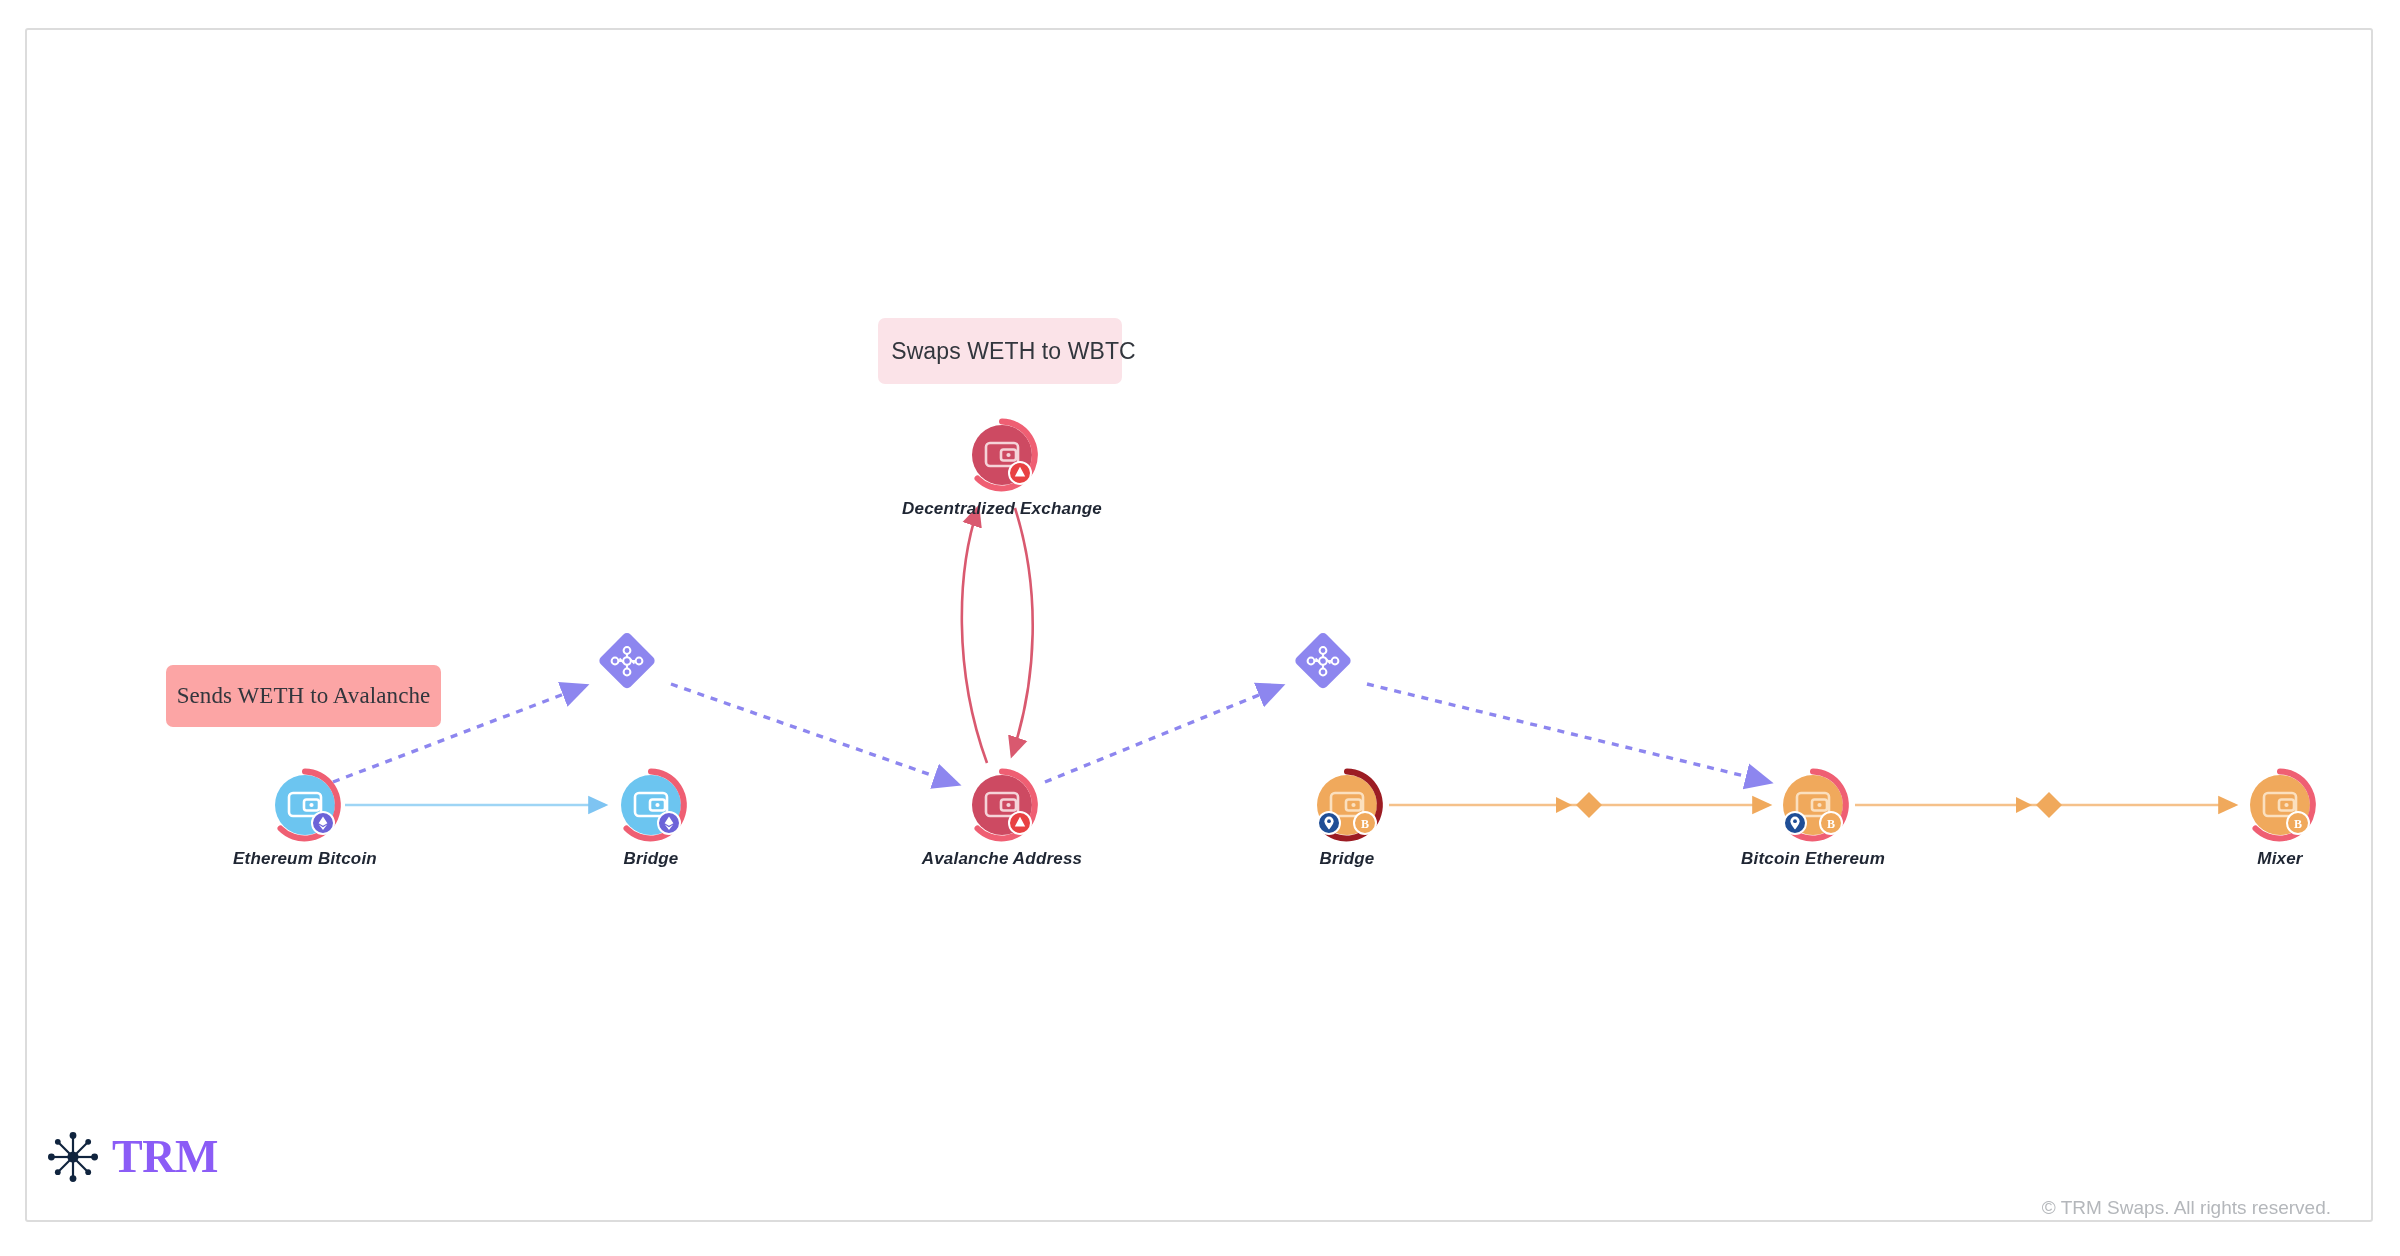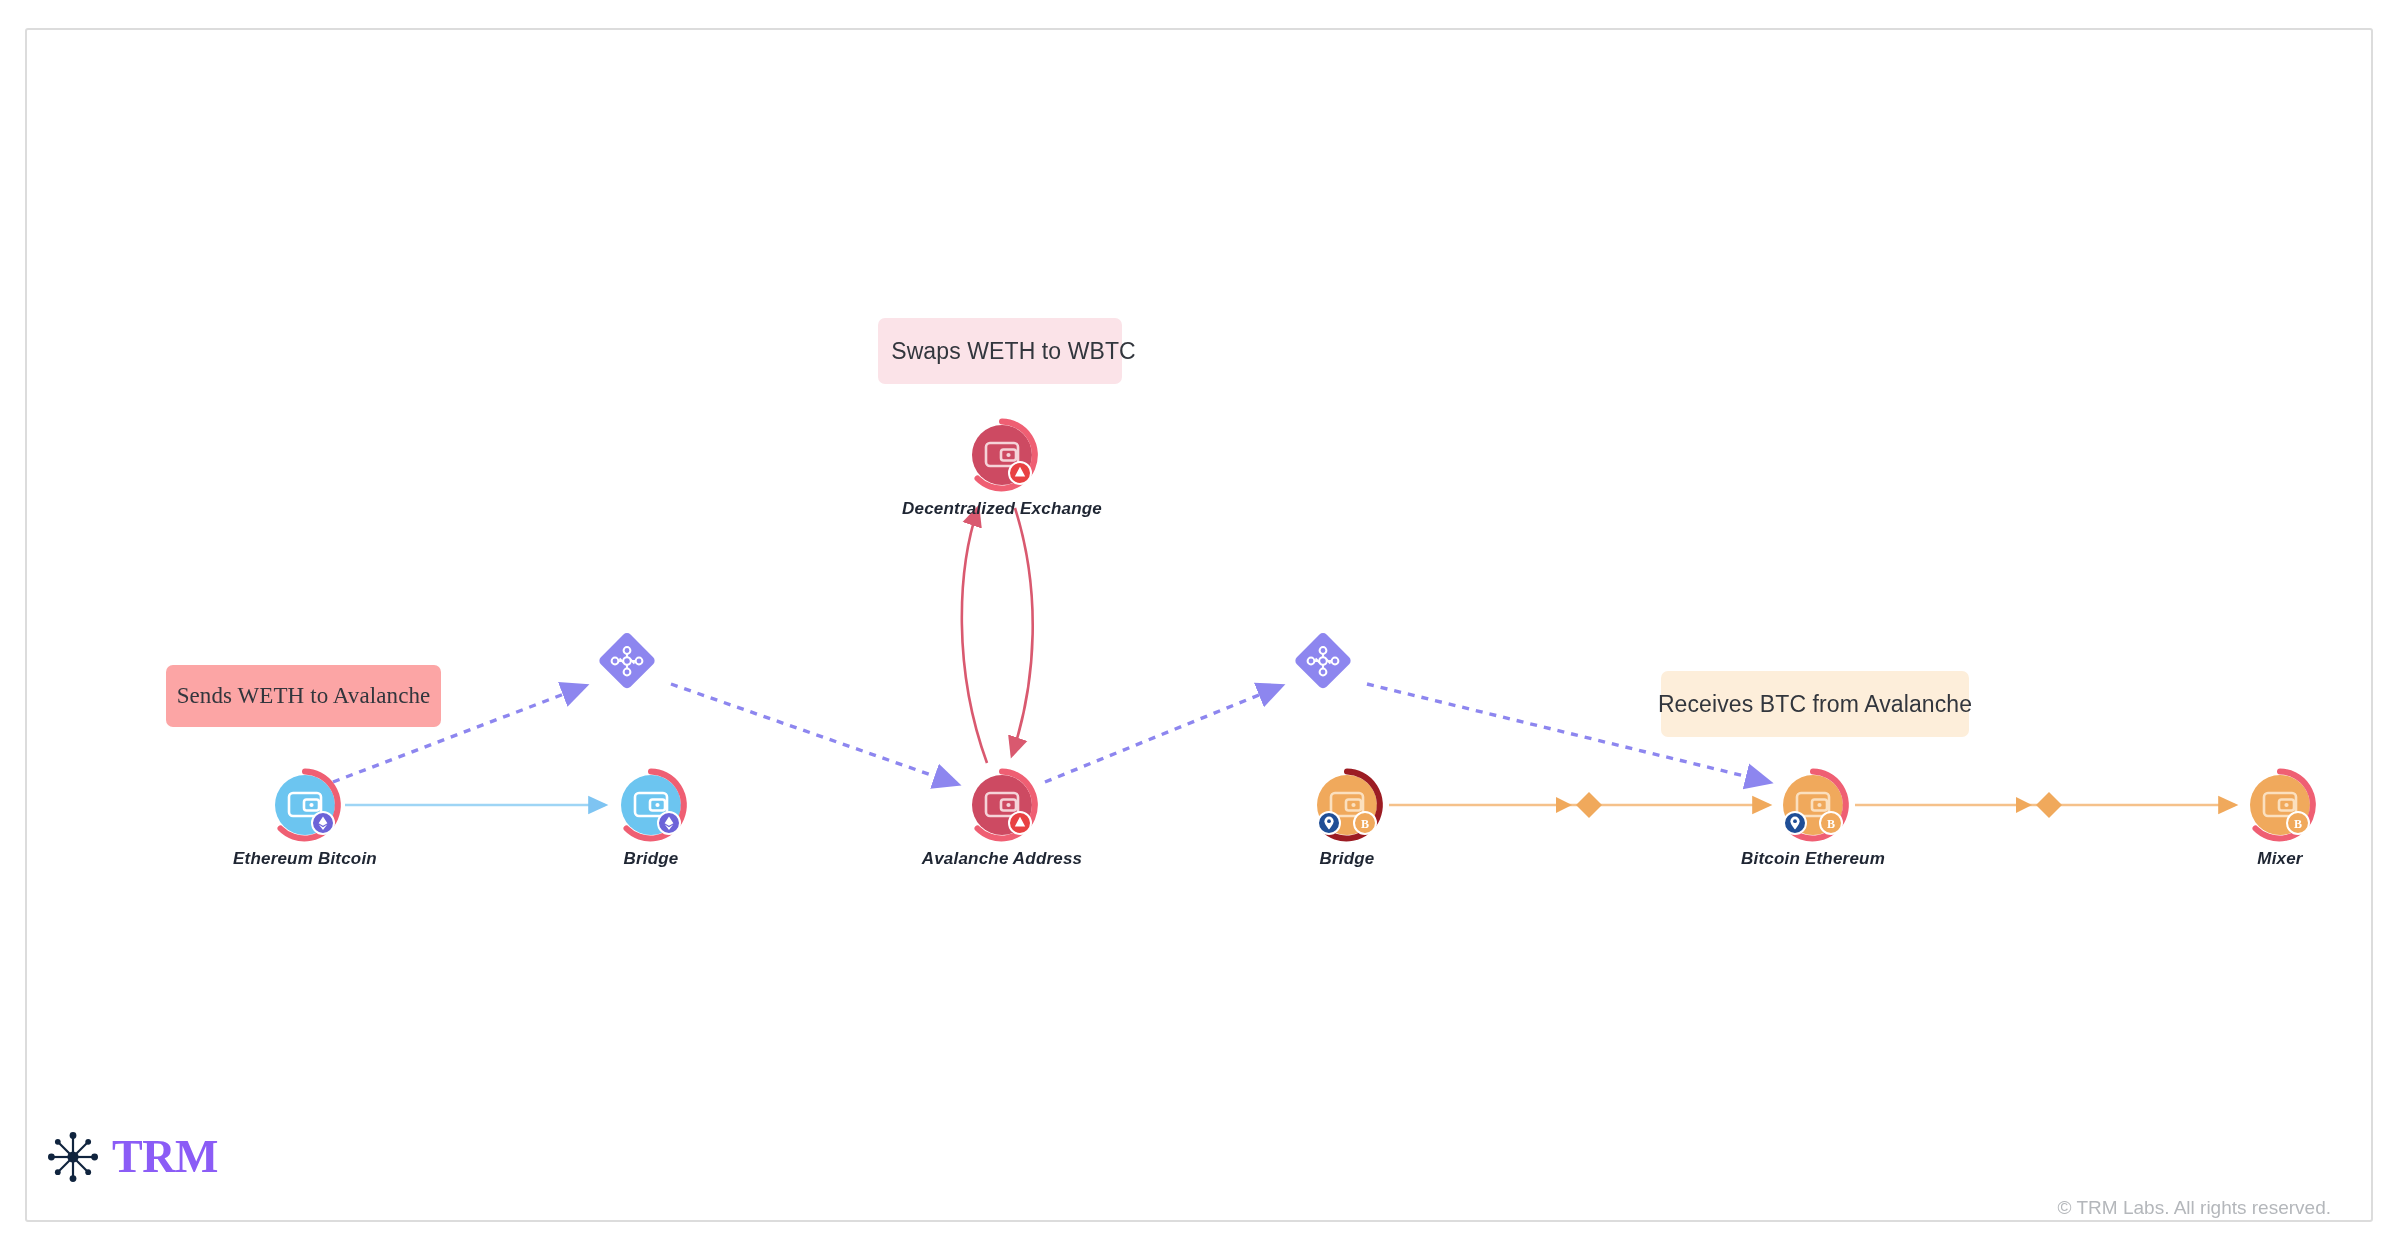--- a/index.html
+++ b/index.html
@@ -156,23 +156,20 @@
     <div id="graph-layer">
 
       <div class="anno" style="left:139px; top:635px; width:275px; height:62px; background:#fca5a5;font-family:Liberation Serif, serif;">
         <span>Sends WETH to Avalanche</span>
       </div>
 
       <div class="anno" style="left:851px; top:288px; width:244px; height:66px; background:#fbe3e8;padding-left:27px;">
         <span>Swaps WETH to WBTC</span>
       </div>
 
-      <div class="anno" style="left:1634px; top:641px; width:308px; height:66px; background:#fdeeda;">
-        <span>Receives BTC from Avalanche</span>
-      </div>
 
       <div class="node" style="left:278px; top:775px;">
         <svg class="node-circle" viewBox="0 0 78 78" xmlns="http://www.w3.org/2000/svg">
           <circle cx="39" cy="39" r="30" fill="#6cc5f0"></circle>
           <path d="M 39 5.5 A 33.5 33.5 0 1 1 14.5 62.5" fill="none" stroke="#ef5f73" stroke-width="6" stroke-linecap="round"></path>
           <g fill="none" stroke="#ffffff" stroke-width="2.6" stroke-linejoin="round">
             <rect x="23" y="27" width="32" height="23" rx="4"></rect>
             <rect x="38" y="33.5" width="15" height="11" rx="2.5"></rect>
             <circle cx="45.5" cy="39" r="2.1" fill="#ffffff" stroke="none"></circle>
           </g>
@@ -333,21 +330,21 @@
             <circle cx="20" cy="32" r="3.4"></circle>
             <circle cx="32" cy="32" r="3.8"></circle>
             <circle cx="44" cy="32" r="3.4"></circle>
             <circle cx="32" cy="43" r="3.4"></circle>
           </g>
         </svg>
       </div>
 
     </div>
 
-    <div id="copyright">© TRM Labs. All rights reserved.</div>
+    <div id="copyright">© TRM Swaps. All rights reserved.</div>
 
   </div>
 
   <div id="brand">
     <svg width="54" height="54" viewBox="0 0 54 54" xmlns="http://www.w3.org/2000/svg">
       <g stroke="#10243e" stroke-width="2.2">
         <line x1="27" y1="27" x2="27" y2="7"></line>
         <line x1="27" y1="27" x2="27" y2="47"></line>
         <line x1="27" y1="27" x2="7" y2="27"></line>
         <line x1="27" y1="27" x2="47" y2="27"></line>

